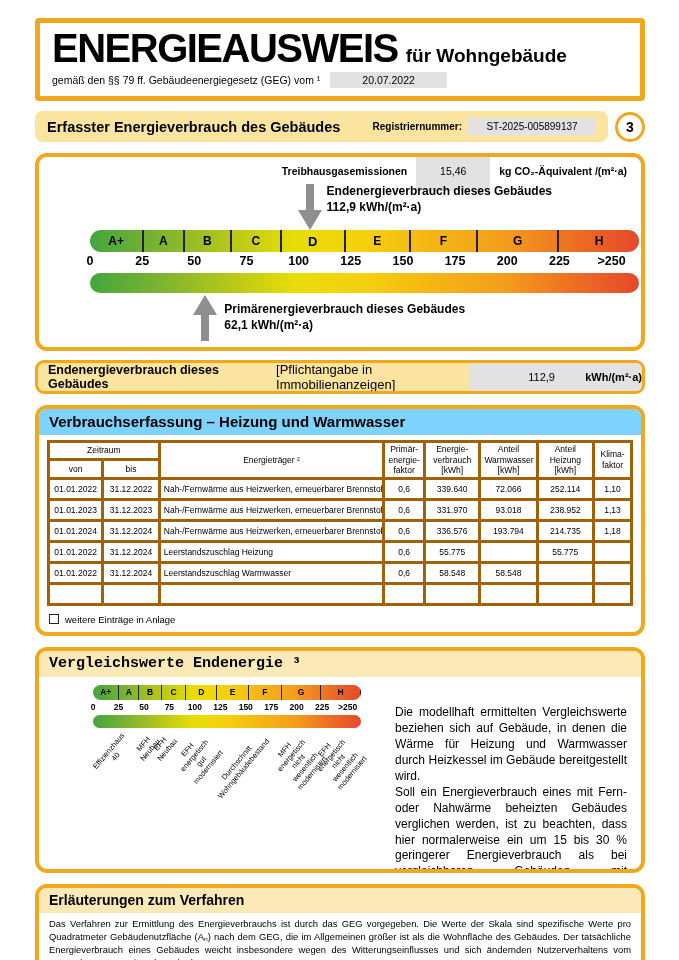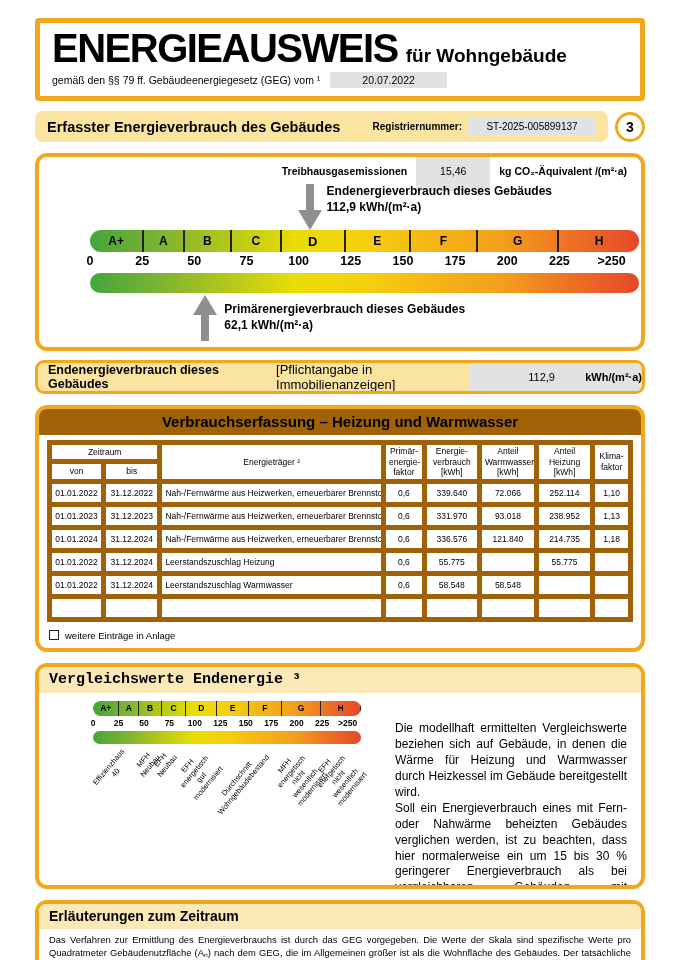--- a/index.html
+++ b/index.html
@@ -59,21 +59,21 @@
     padding-left:10px;overflow:hidden;margin-top:9px;}
   .band2-title{font-size:12.5px;font-weight:bold;}
   .band2-note{font-size:13px;margin-left:20px;}
   .band2-gray{margin-left:auto;background:#e2e2e2;height:100%;display:flex;align-items:center;width:172px;}
   .band2-val{width:78px;text-align:center;font-size:11px;padding-left:40px;}
   .band2-unit{font-size:11px;font-weight:bold;padding-left:12px;}
 
   
   .vt-body{padding:5px 8px 7px 8px;}
   table.vt{width:100%;border-collapse:collapse;font-size:8.5px;table-layout:fixed;}
-  .vt th,.vt td{border:5px solid #a16207;padding:1px 3px;text-align:center;vertical-align:middle;white-space:pre-line;line-height:1.25;}
+  .vt th,.vt td{border:3px solid #a16207;padding:1px 3px;text-align:center;vertical-align:middle;white-space:pre-line;line-height:1.25;}
   .vt th{font-weight:normal;}
   .vt td{height:16px;overflow:hidden;white-space:nowrap;text-overflow:clip;}
   .vt td.lft{text-align:left;}
   .chk-row{display:flex;align-items:center;gap:6px;margin-top:8px;margin-left:2px;}
   .chk{width:8px;height:8px;border:1.2px solid #222;background:#fff;flex:0 0 auto;}
   .chk-label{font-size:9.5px;}
 
   
   .cmp-body{display:flex;padding:8px 12px 0 8px;height:184px;}
   .cmp-left{width:338px;flex:0 0 auto;}
@@ -191,21 +191,21 @@
   <div class="band2" style="border-color: rgb(242, 168, 29); background: rgb(251, 227, 160);">
     <span class="band2-title">Endenergieverbrauch dieses Gebäudes</span>
     <span class="band2-note">[Pflichtangabe in Immobilienanzeigen]</span>
     <span class="band2-gray" style="background: rgb(226, 226, 226);">
       <span class="band2-val">112,9</span>
       <span class="band2-unit">kWh/(m²·a)</span>
     </span>
   </div>
 
   <div class="sect" style="border-color: rgb(242, 168, 29);">
-    <div class="sect-h" style="background: #a16207; text-align: center;">Verbrauchserfassung – Heizung und Warmwasser</div>
+    <div class="sect-h" style="background: #7dd3fc;">Verbrauchserfassung – Heizung und Warmwasser</div>
     <div class="vt-body">
       <table class="vt">
         <colgroup>
           <col style="width:9.3%">
             <col style="width:9.7%">
             <col style="width:38.5%">
             <col style="width:7%">
           <col style="width:9.5%">
             <col style="width:9.8%">
             <col style="width:9.7%">
@@ -255,21 +255,21 @@
               <td>93.018</td>
               <td>238.952</td>
               <td>1,13</td>
             </tr>
             <tr>
               <td>01.01.2024</td>
               <td>31.12.2024</td>
               <td class="lft">Nah-/Fernwärme aus Heizwerken, erneuerbarer Brennstoff b...</td>
               <td>0,6</td>
               <td>336.576</td>
-              <td>121.840</td>
+              <td>193.794</td>
               <td>214.735</td>
               <td>1,18</td>
             </tr>
             <tr>
               <td>01.01.2022</td>
               <td>31.12.2024</td>
               <td class="lft">Leerstandszuschlag Heizung</td>
               <td>0,6</td>
               <td>55.775</td>
               <td></td>
@@ -375,17 +375,17 @@
           </div>
       </div>
       <div class="cmp-text">
         <p>Die modellhaft ermittelten Vergleichswerte beziehen sich auf Gebäude, in denen die Wärme für Heizung und Warmwasser durch Heizkessel im Gebäude bereitgestellt wird.</p>
         <p>Soll ein Energieverbrauch eines mit Fern- oder Nahwärme beheizten Gebäudes verglichen werden, ist zu beachten, dass hier normalerweise ein um 15 bis 30 % geringerer Energieverbrauch als bei vergleichbaren Gebäuden mit Kesselheizung zu erwarten ist.</p>
       </div>
     </div>
   </div>
 
   <div class="sect" style="border-color: rgb(242, 168, 29);">
-    <div class="sect-h small" style="background: rgb(252, 233, 184);">Erläuterungen zum Zeitraum</div>
+    <div class="sect-h small" style="background: rgb(252, 233, 184);">Erläuterungen zum Verfahren</div>
     <div class="erl-body">Das Verfahren zur Ermittlung des Energieverbrauchs ist durch das GEG vorgegeben. Die Werte der Skala sind spezifische Werte pro Quadratmeter Gebäudenutzfläche (Aₙ) nach dem GEG, die im Allgemeinen größer ist als die Wohnfläche des Gebäudes. Der tatsächliche Energieverbrauch eines Gebäudes weicht insbesondere wegen des Witterungseinflusses und sich ändernden Nutzerverhaltens vom angegebenen Energieverbrauch ab.</div>
   </div>
 
 </div>
 
 </body></html>

